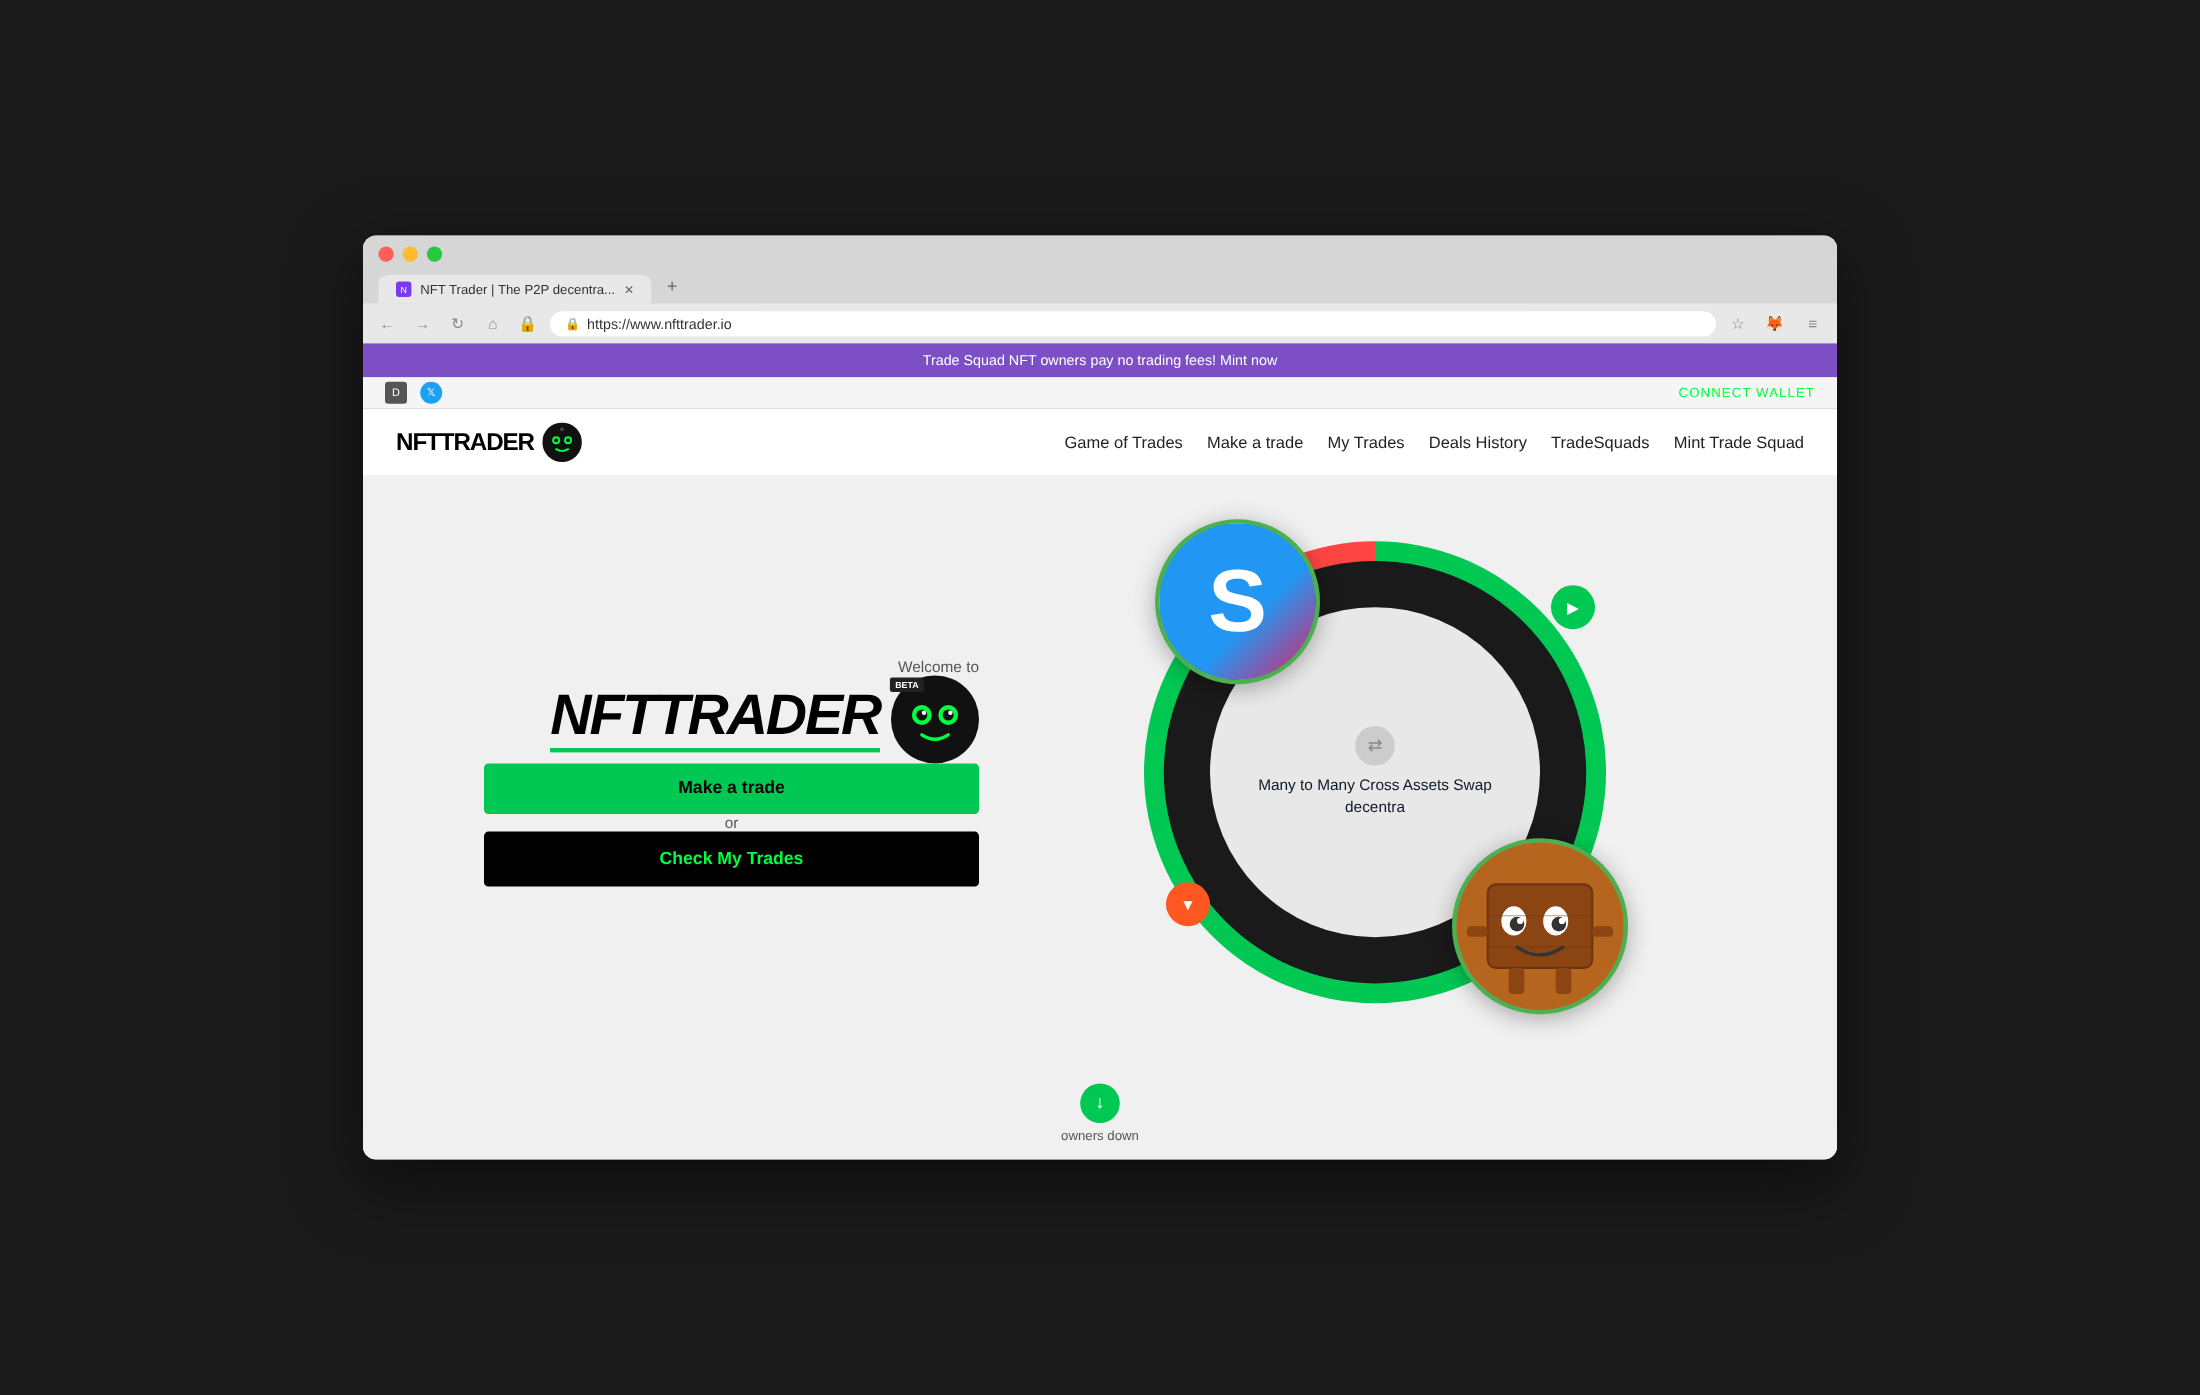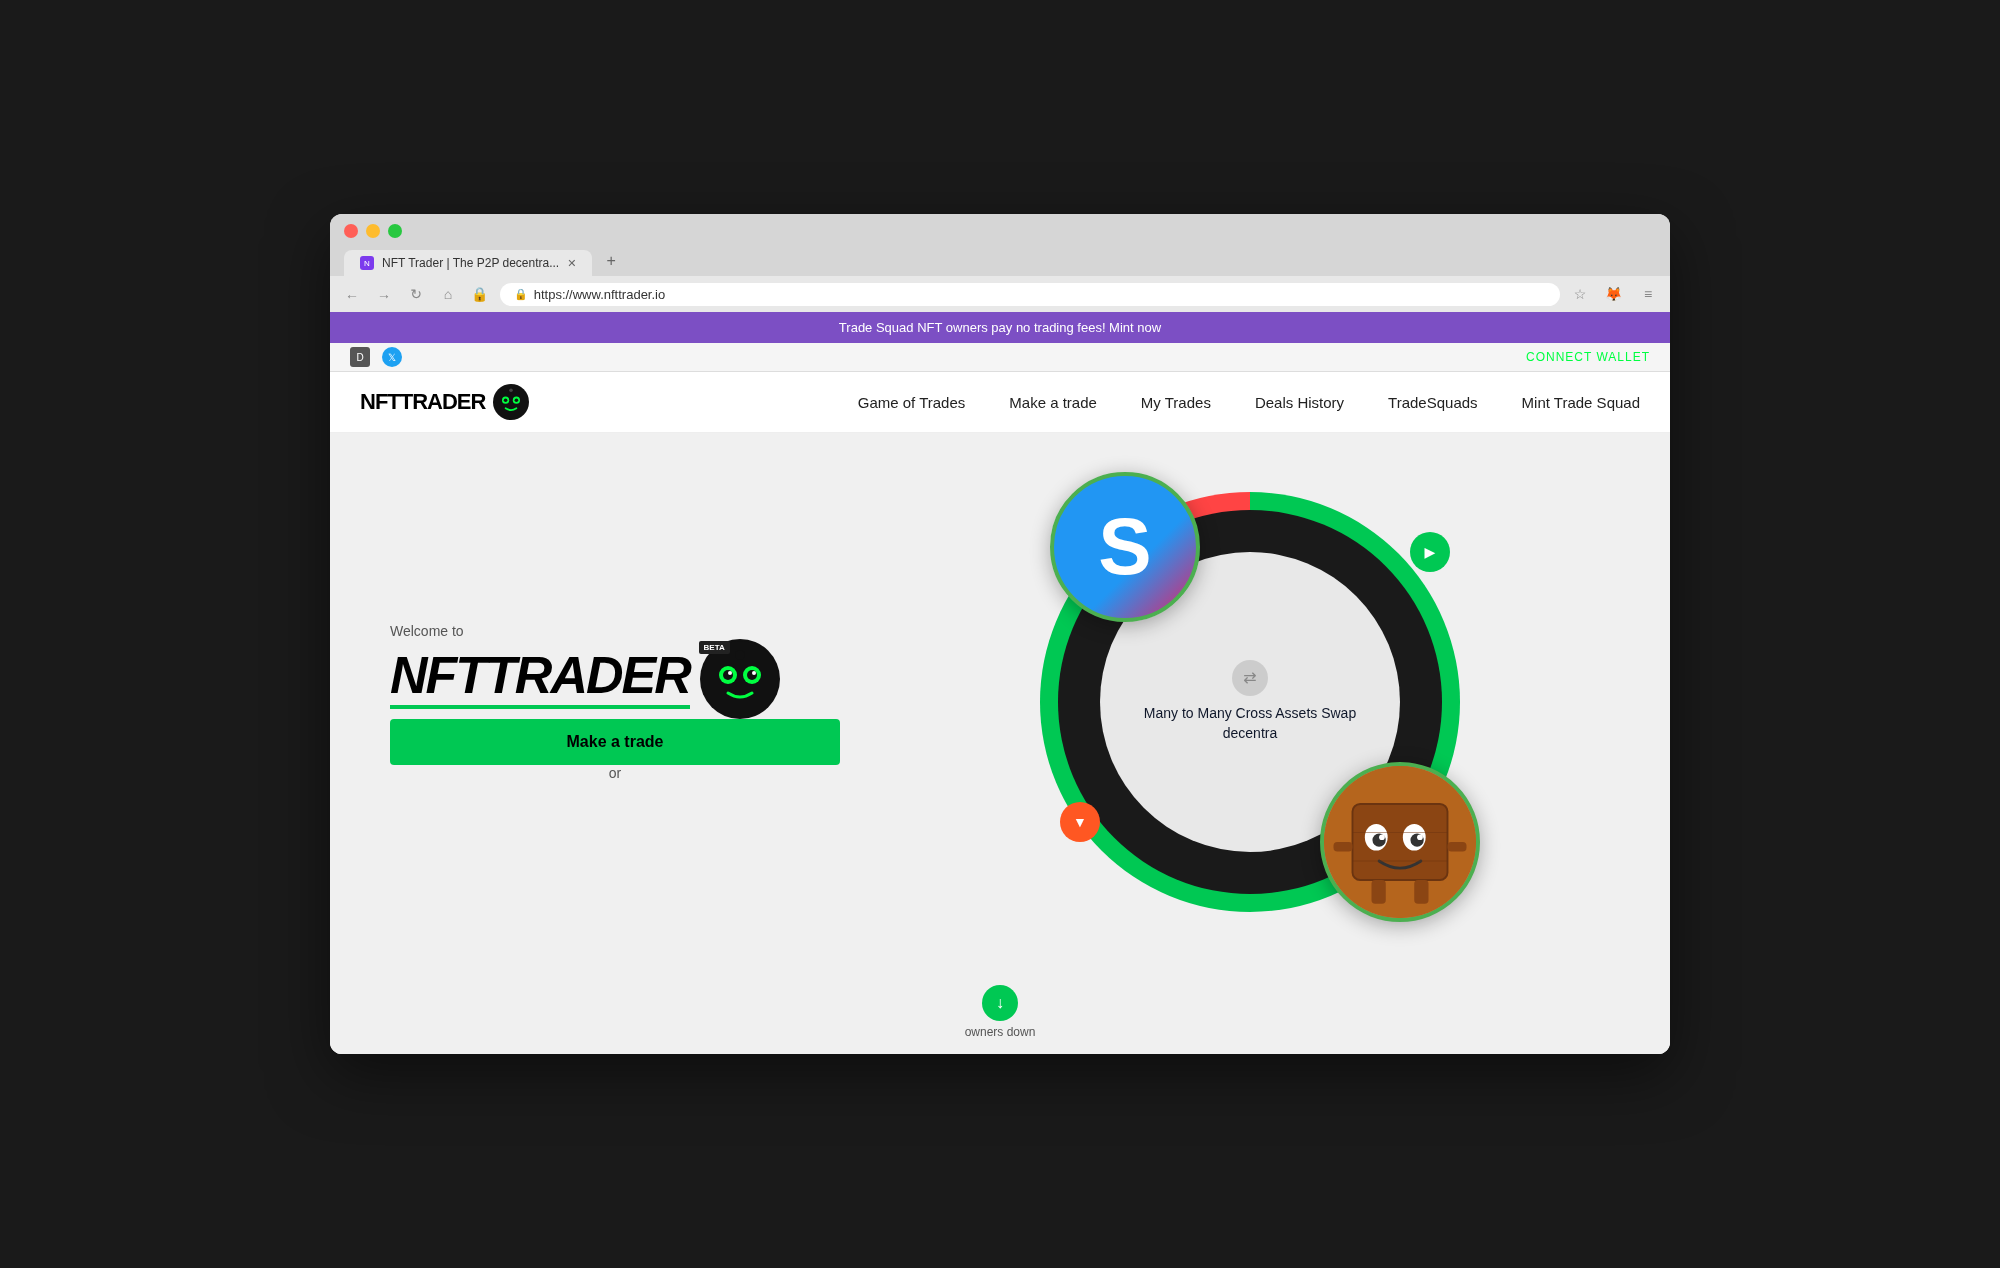--- a/index.html
+++ b/index.html
@@ -195,21 +195,21 @@
       color: black;
       letter-spacing: -1px;
     }
     .logo-mascot {
       width: 36px;
       height: 36px;
     }
     .nav-links {
       margin-left: auto;
       display: flex;
-      gap: 44px;
+      gap: 22px;
       align-items: center;
     }
     .nav-link {
       font-size: 15px;
       color: #222;
       text-decoration: none;
       cursor: pointer;
       font-weight: 500;
     }
 
@@ -220,21 +220,21 @@
       align-items: center;
       padding: 40px 60px;
       position: relative;
       overflow: hidden;
     }
 
     .hero-left {
       flex: 0 0 500px;
       display: flex;
       flex-direction: column;
-      align-items: flex-start;
+      align-items: flex-end;
     }
 
     .welcome-text {
       font-size: 14px;
       color: #555;
       font-weight: 400;
     }
 
     .brand-logo-area {
       display: flex;
@@ -603,20 +603,21 @@
               <circle cx="40" cy="16" r="5" fill="#111"></circle>
             </svg>
           </div>
         </div>
 
 
         <button class="btn-make-trade">Make a trade</button>
 
         <div class="or-text">or</div>
 
+        <button class="btn-check-trades">Check My Trades</button>
       </div>
 
       <div class="hero-right">
         <div class="circle-viz">
 
           <div class="outer-ring">
             <div class="outer-ring-inner"></div>
           </div>
 
           <div class="inner-circle">

